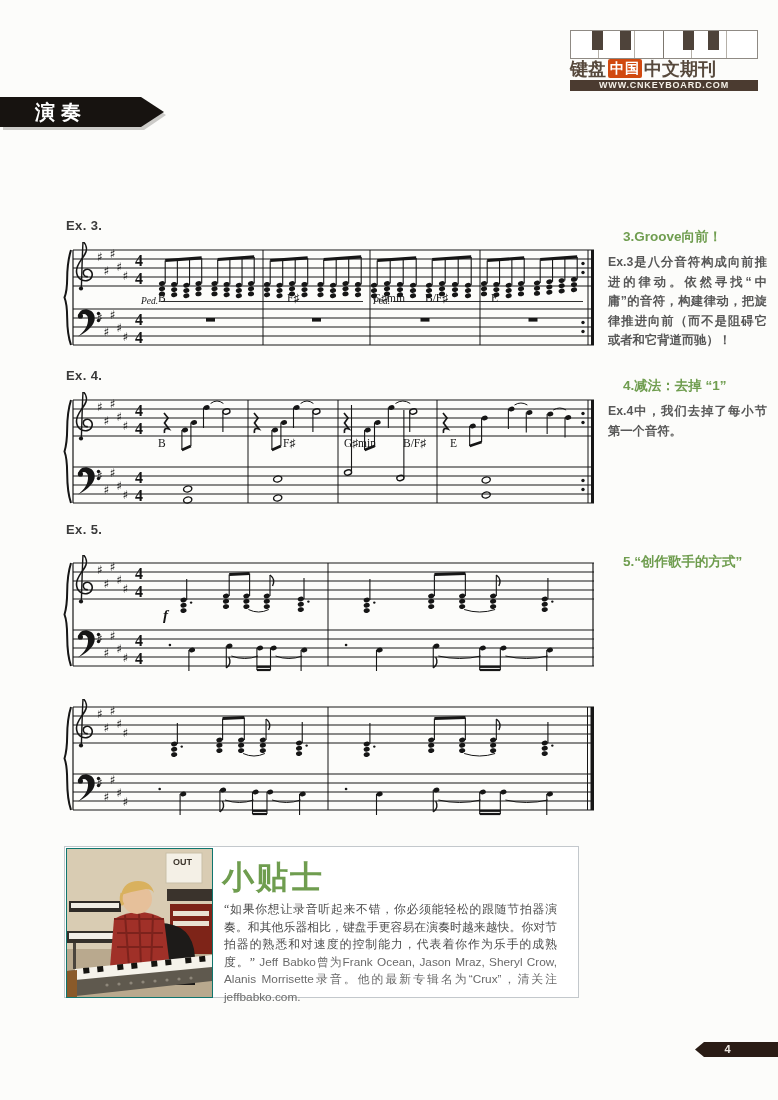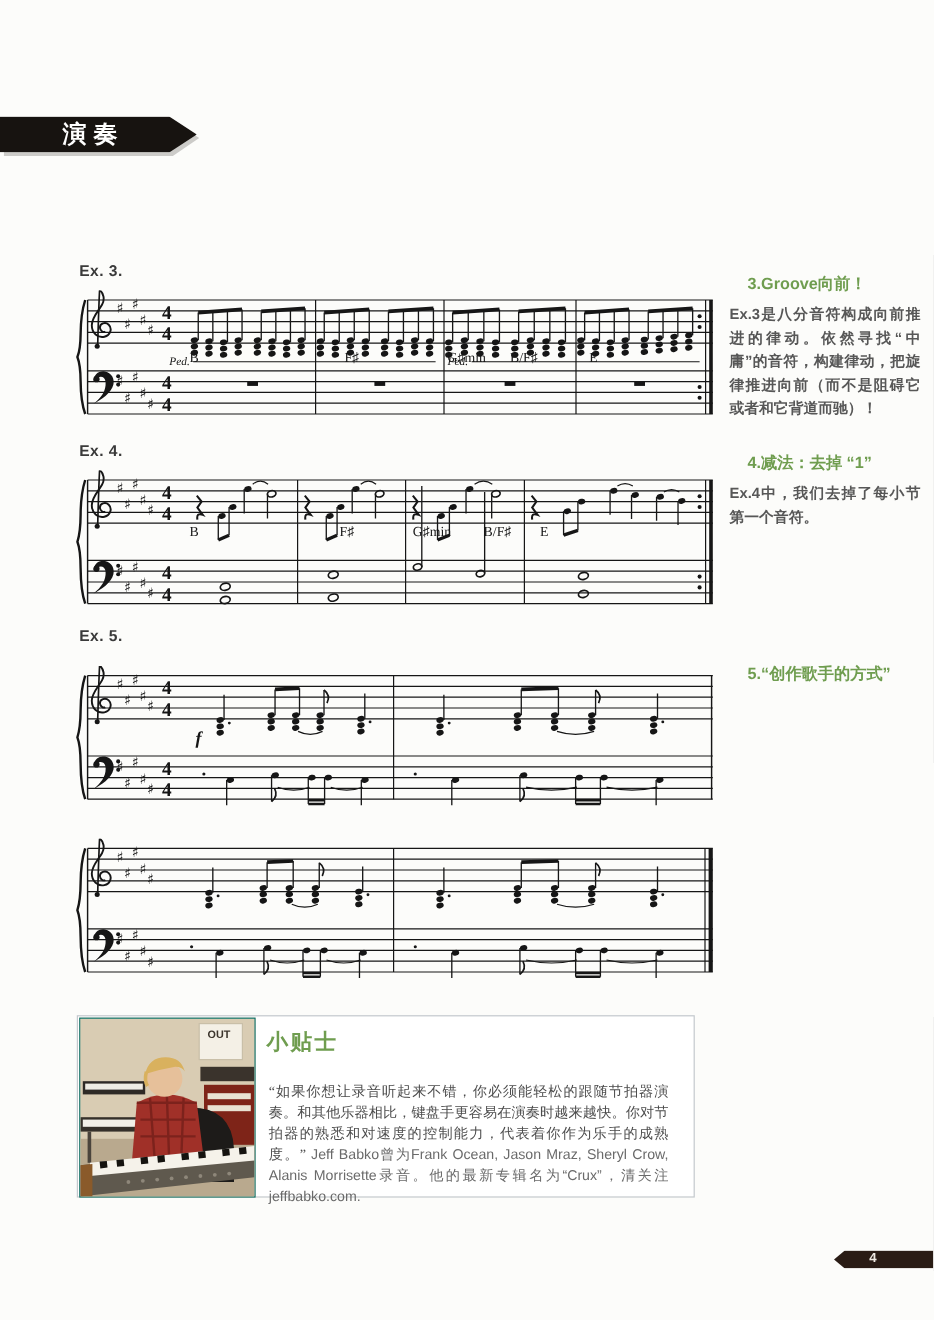--- a/index.html
+++ b/index.html
@@ -4,21 +4,21 @@
 <style>
   html,body{margin:0;padding:0;background:#e8e8e8;}
   .page{position:relative;width:778px;height:1100px;background:#fcfcfa;overflow:hidden;
         font-family:"Liberation Sans",sans-serif;margin:0 auto;}
   .abs{position:absolute;}
 
   
   .sec-banner{left:0;top:97px;width:164px;height:30px;background:#171310;
     clip-path:polygon(0 0,141px 0,164px 15px,141px 30px,0 30px);
     color:#fff;font-size:20px;font-weight:bold;letter-spacing:6px;
-    line-height:30px;padding-left:52px;box-sizing:border-box;}
+    line-height:30px;padding-left:35px;box-sizing:border-box;}
   .sec-banner-shadow{left:3px;top:101px;width:163px;height:29px;background:rgba(60,55,50,.25);
     clip-path:polygon(0 0,141px 0,163px 14px,141px 29px,0 29px);}
 
   
   .logo{left:570px;top:30px;width:188px;height:61px;}
   .logo-keys{position:absolute;left:0;top:0;width:186px;height:27px;background:#fff;
     border:1px solid #8f8a84;}
   .logo-keys .wk{position:absolute;top:0;width:1px;height:27px;background:#b5b0a8;}
   .logo-keys .wk.mid{background:#7d776f;}
   .logo-keys .bk{position:absolute;top:0;width:11px;height:19px;background:#4e433a;}
@@ -35,21 +35,21 @@
   .ex-label{font-size:13px;font-weight:bold;color:#3a3a3a;letter-spacing:.4px;}
 
   
   .sec{left:608px;width:159px;}
   .sec-title{font-weight:bold;font-size:13.5px;line-height:18px;color:#6f9d4f;margin:0 15px 7px;}
   .sec-body{font-size:12.3px;line-height:19.6px;color:#575757;text-align:justify;margin:0;font-weight:bold;}
 
   
   .tips-box{left:64px;top:846px;width:515px;height:152px;background:#fff;
     border:1px solid #c3c8cc;box-sizing:border-box;}
-  .tips-title{left:222px;top:856px;font-size:18px;font-weight:bold;color:#6f9d4f;letter-spacing:2px;}
+  .tips-title{left:222px;top:856px;font-size:32px;font-weight:bold;color:#6f9d4f;letter-spacing:2px;}
   .tips-body{left:224px;top:901px;width:333px;font-size:11.8px;line-height:17.6px;
     color:#5f5f5f;text-align:justify;}
   .tips-body .q{color:#4c4c4c;font-family:Liberation Serif, serif;}
   .tips-body .r{color:#6a6a6a;}
   .photo{left:66px;top:848px;width:145px;height:148px;border:1px solid #0f766e;
     box-sizing:content-box;background:#d8cbb4;}
 
   
   .pagenum{left:695px;top:1042px;width:83px;height:15px;background:#2a1c15;
     clip-path:polygon(100% 0,9px 0,0 50%,9px 100%,100% 100%);
@@ -62,20 +62,39 @@
 </head>
 <body>
 
 <div class="page">
 
   <div class="abs sec-banner-shadow"></div>
   <div class="abs sec-banner">
     <span>演奏</span>
   </div>
 
+  <div class="abs logo">
+    <div class="logo-keys">
+      <div class="wk" style="left:27px"></div>
+        <div class="wk" style="left:63px"></div>
+      <div class="wk mid" style="left:92px"></div>
+        <div class="wk" style="left:120px"></div>
+      <div class="wk" style="left:155px"></div>
+      <div class="bk" style="left:21px"></div>
+        <div class="bk" style="left:49px"></div>
+      <div class="bk" style="left:112px"></div>
+        <div class="bk" style="left:137px"></div>
+    </div>
+    <div class="logo-textrow">
+      <span class="logo-cn">键盘</span>
+      <span class="logo-seal">中国</span>
+      <span class="logo-cn">中文期刊</span>
+    </div>
+    <div class="logo-bar">WWW.CNKEYBOARD.COM</div>
+  </div>
 
   <div class="abs ex-label" style="left:66px;top:218px">Ex. 3.</div>
   <div class="abs ex-label" style="left:66px;top:368px">Ex. 4.</div>
   <div class="abs ex-label" style="left:66px;top:522px">Ex. 5.</div>
 
   <div class="music-system" style="left:63px;top:242px;width:533px;height:118px"><svg viewBox="0 0 533 118" width="533" height="118">
         <line x1="10" y1="8" x2="531" y2="8" stroke="#161616" stroke-width="1"></line>
         <line x1="10" y1="17" x2="531" y2="17" stroke="#161616" stroke-width="1"></line>
         <line x1="10" y1="26" x2="531" y2="26" stroke="#161616" stroke-width="1"></line>
         <line x1="10" y1="35" x2="531" y2="35" stroke="#161616" stroke-width="1"></line>

